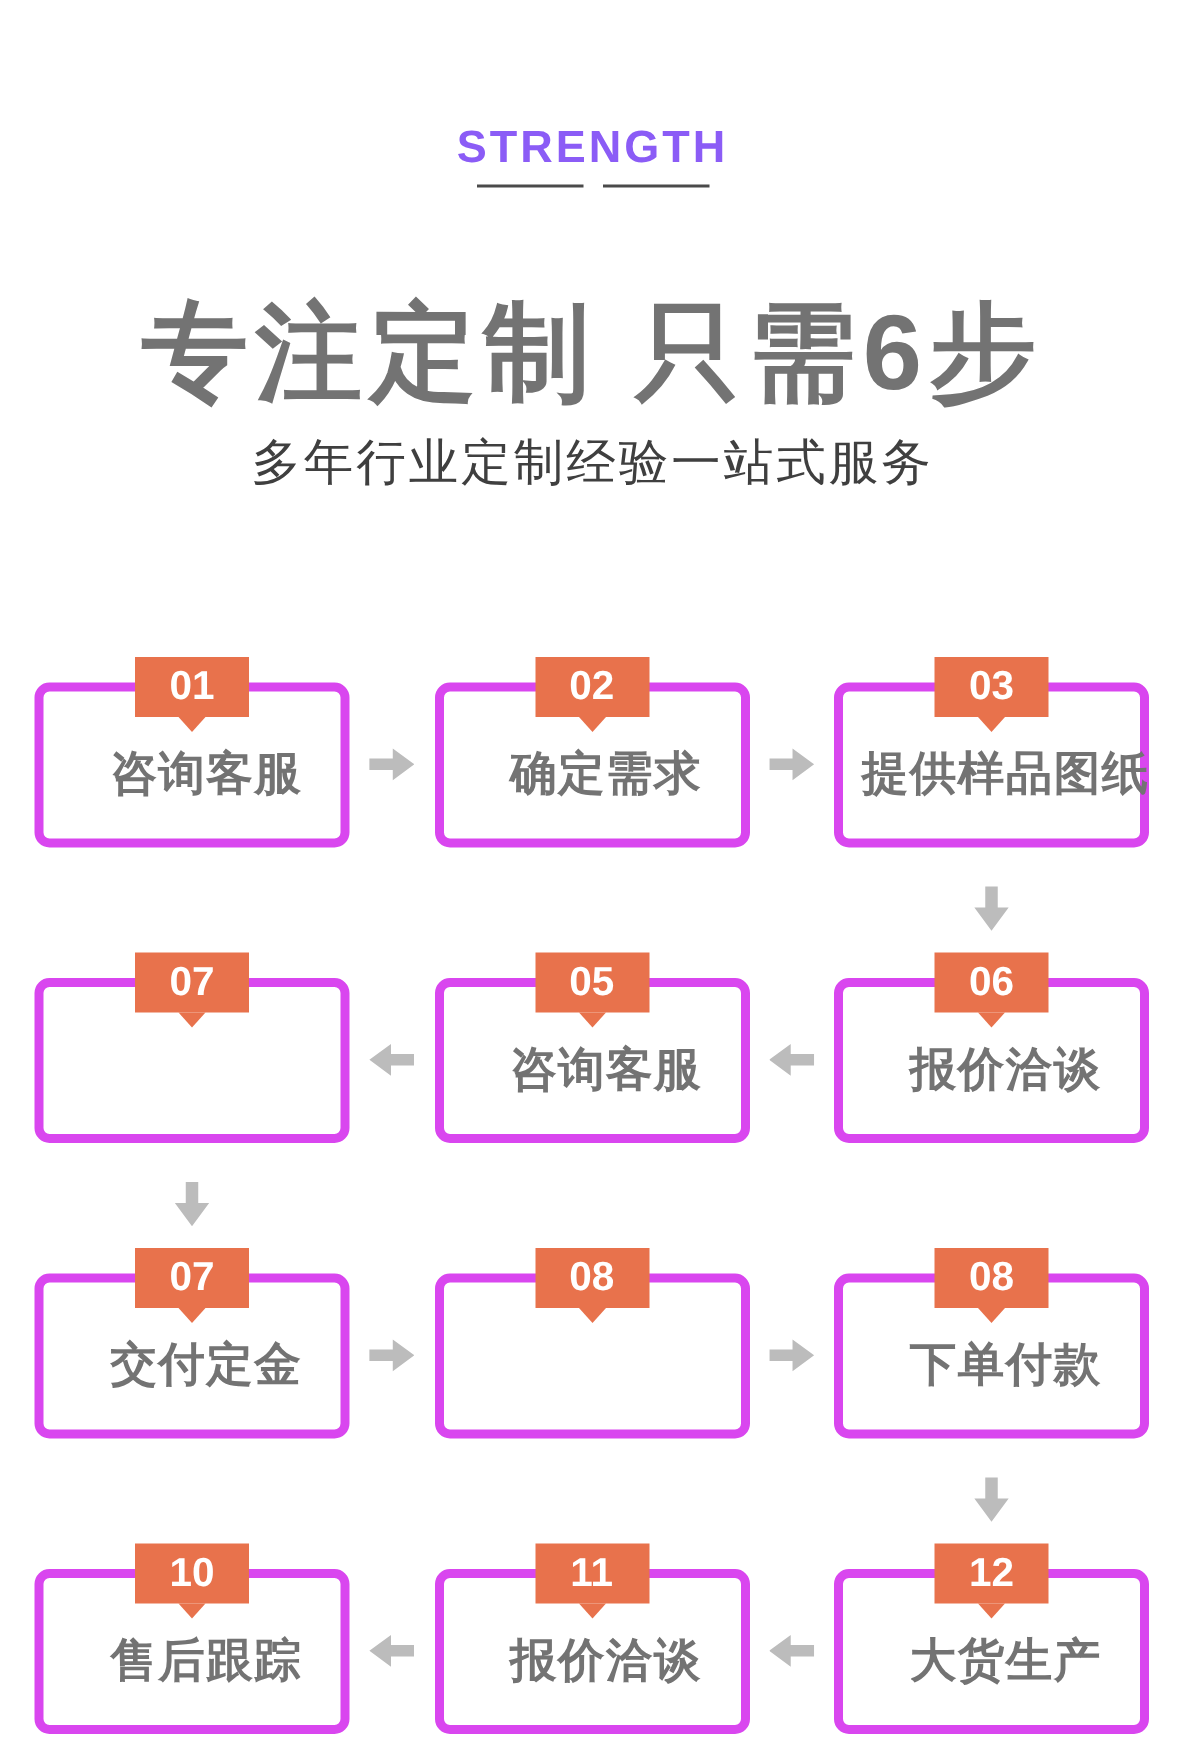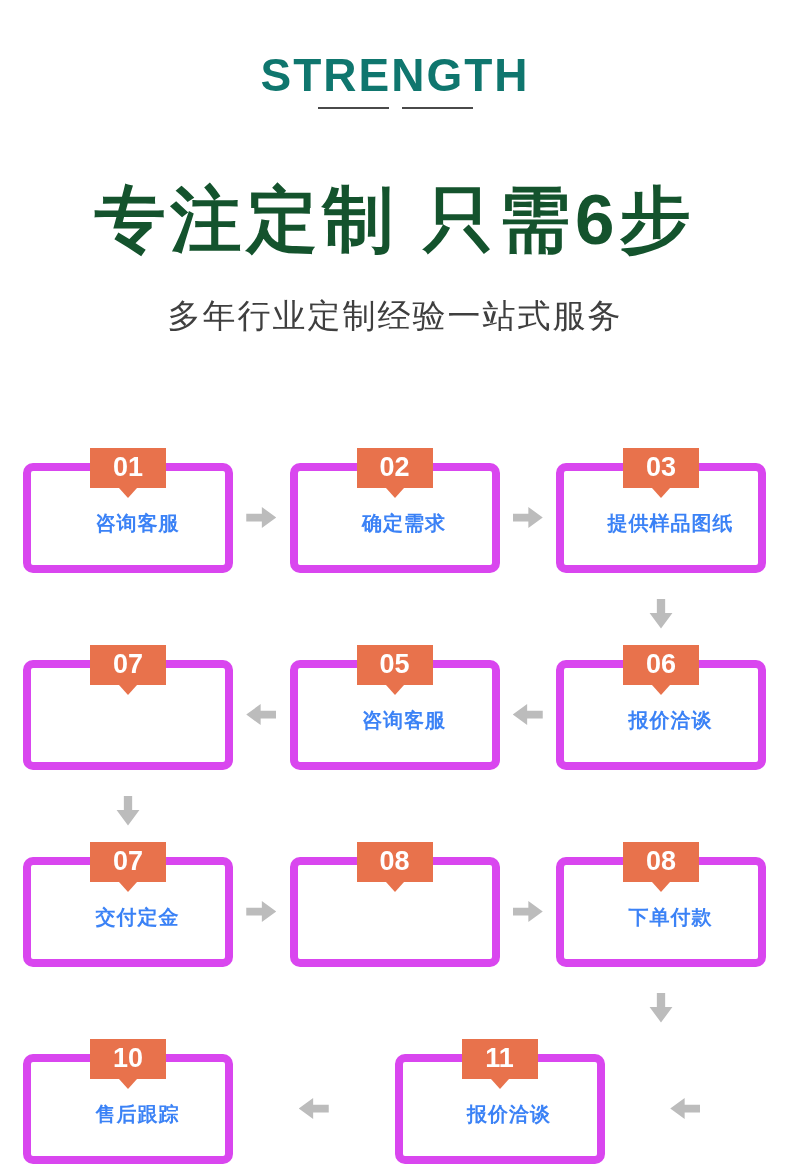--- a/index.html
+++ b/index.html
@@ -4,46 +4,46 @@
 <style>
   html, body { margin: 0; padding: 0; background: #ffffff; }
   .page {
     width: 790px; height: 1170px; margin: 0 auto; background: #ffffff;
     font-family: "Liberation Sans", sans-serif; overflow: hidden; position: relative;
     box-sizing: border-box;
   }
   
   .header { text-align: center; padding-top: 52px; }
   .eyebrow {
-    font-size: 46px; font-weight: bold; color: #0f766e;
-    letter-spacing: 2px; line-height: 1;
+    font-size: 30px; font-weight: bold; color: #8b5cf6;
+    letter-spacing: 2px; line-height: 1; margin-top: 32px;
   }
   .underline { margin-top: 9px; display: flex; justify-content: center; gap: 13px; }
   .underline .dash { width: 71px; height: 2px; background: #4a4a4a; }
   .main-title {
     margin-top: 74px; font-size: 71px; font-weight: bold; line-height: 1.05;
-    color: #14532d; letter-spacing: 5px; text-align: center; white-space: nowrap;
+    color: #737373; letter-spacing: 5px; text-align: center; white-space: nowrap;
   }
   .subtitle {
-    margin-top: 36px; font-size: 33px; color: #3f3f3f;
+    margin-top: 12px; font-size: 33px; color: #3f3f3f;
     letter-spacing: 2px; text-align: center; font-weight: normal;
   }
   
   .flow { margin-top: 124px; }
   .card-row {
     display: flex; align-items: stretch; height: 110px;
     padding-left: 23px; padding-right: 24px;
   }
   .card {
     width: 210px; box-sizing: border-box; background: #ffffff;
-    border: 8px solid #d946ef; border-radius: 10px;
+    border: 6px solid #d946ef; border-radius: 10px;
     position: relative; display: flex; align-items: center; justify-content: center; padding-left: 19px;
   }
   .card-label {
-    font-size: 20px; font-weight: bold; color: #3b82f6; letter-spacing: 1px;
+    font-size: 31px; font-weight: bold; color: #737373; letter-spacing: 1px;
     white-space: nowrap; padding-top: 12px;
   }
   .badge {
     position: absolute; top: -23px; left: 50%; transform: translateX(-50%);
     width: 76px; height: 40px; background: #e8724c; color: #ffffff;
     display: flex; align-items: center; justify-content: center; z-index: 2;
   }
   .badge-num { font-size: 27px; font-weight: bold; line-height: 1; }
   .notch {
     position: absolute; top: 40px; left: 50%; transform: translateX(-50%);
@@ -194,16 +194,23 @@
       <div class="card">
         <div class="badge">
           <span class="badge-num">11</span>
           <div class="notch"></div>
         </div>
         <div class="card-label">报价洽谈</div>
       </div>
       <div class="gap">
           <div class="arrow-left"></div>
         </div>
+      <div class="card">
+        <div class="badge">
+          <span class="badge-num">12</span>
+          <div class="notch"></div>
+        </div>
+        <div class="card-label">大货生产</div>
+      </div>
     </div>
 
   </div>
 </div>
 
 </body></html>

